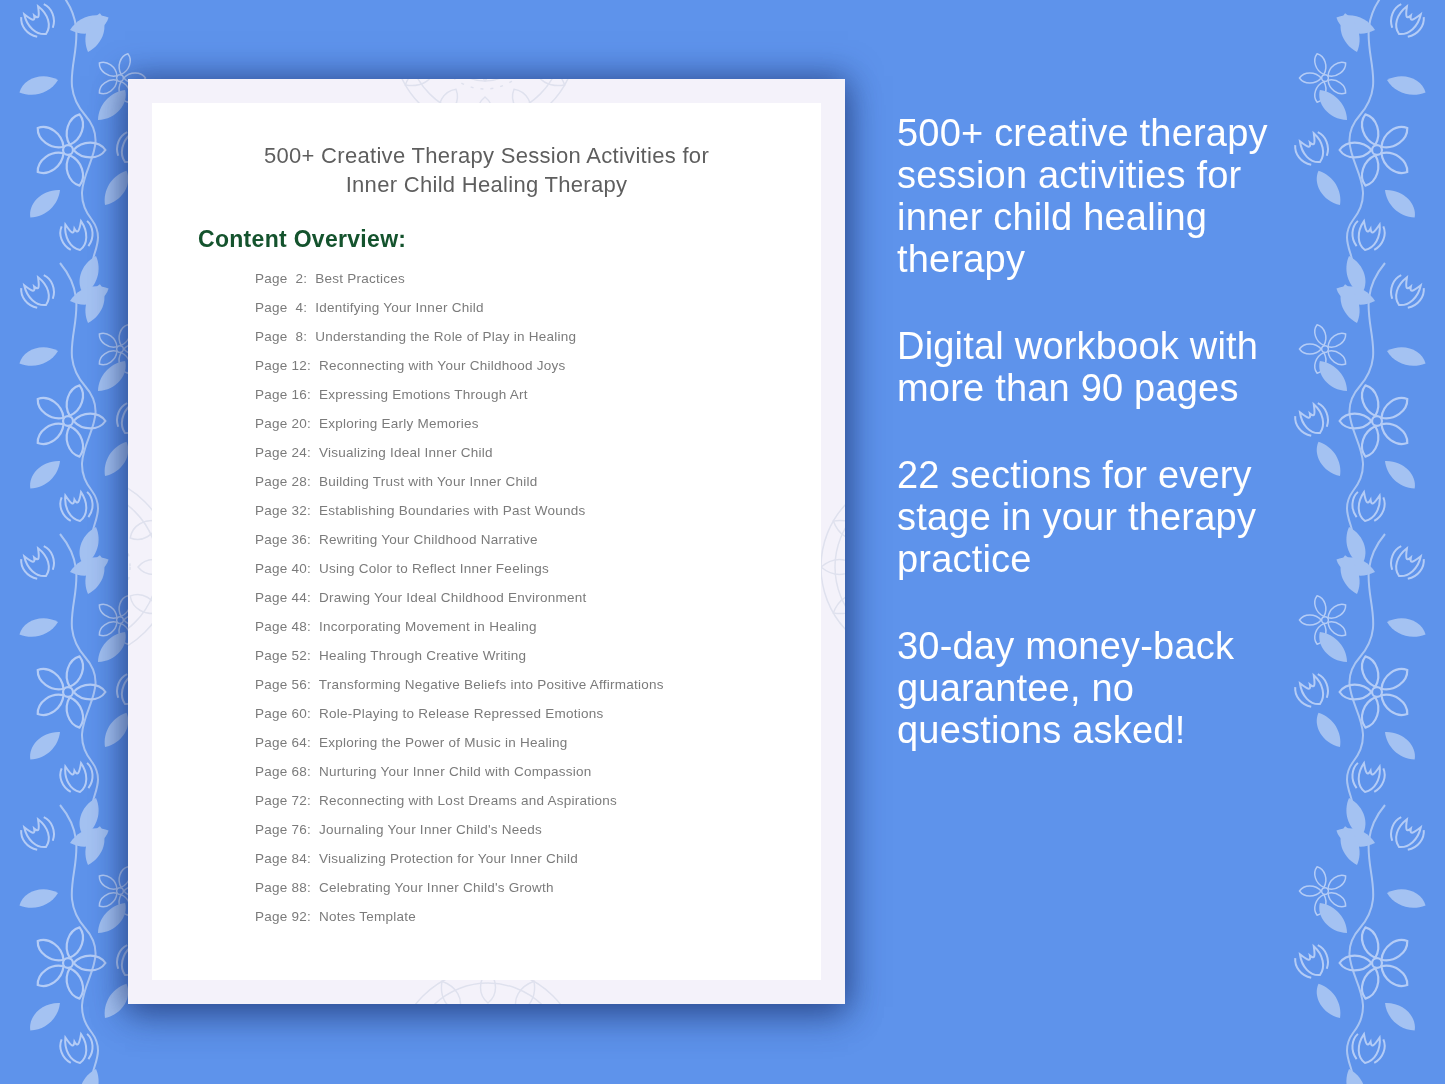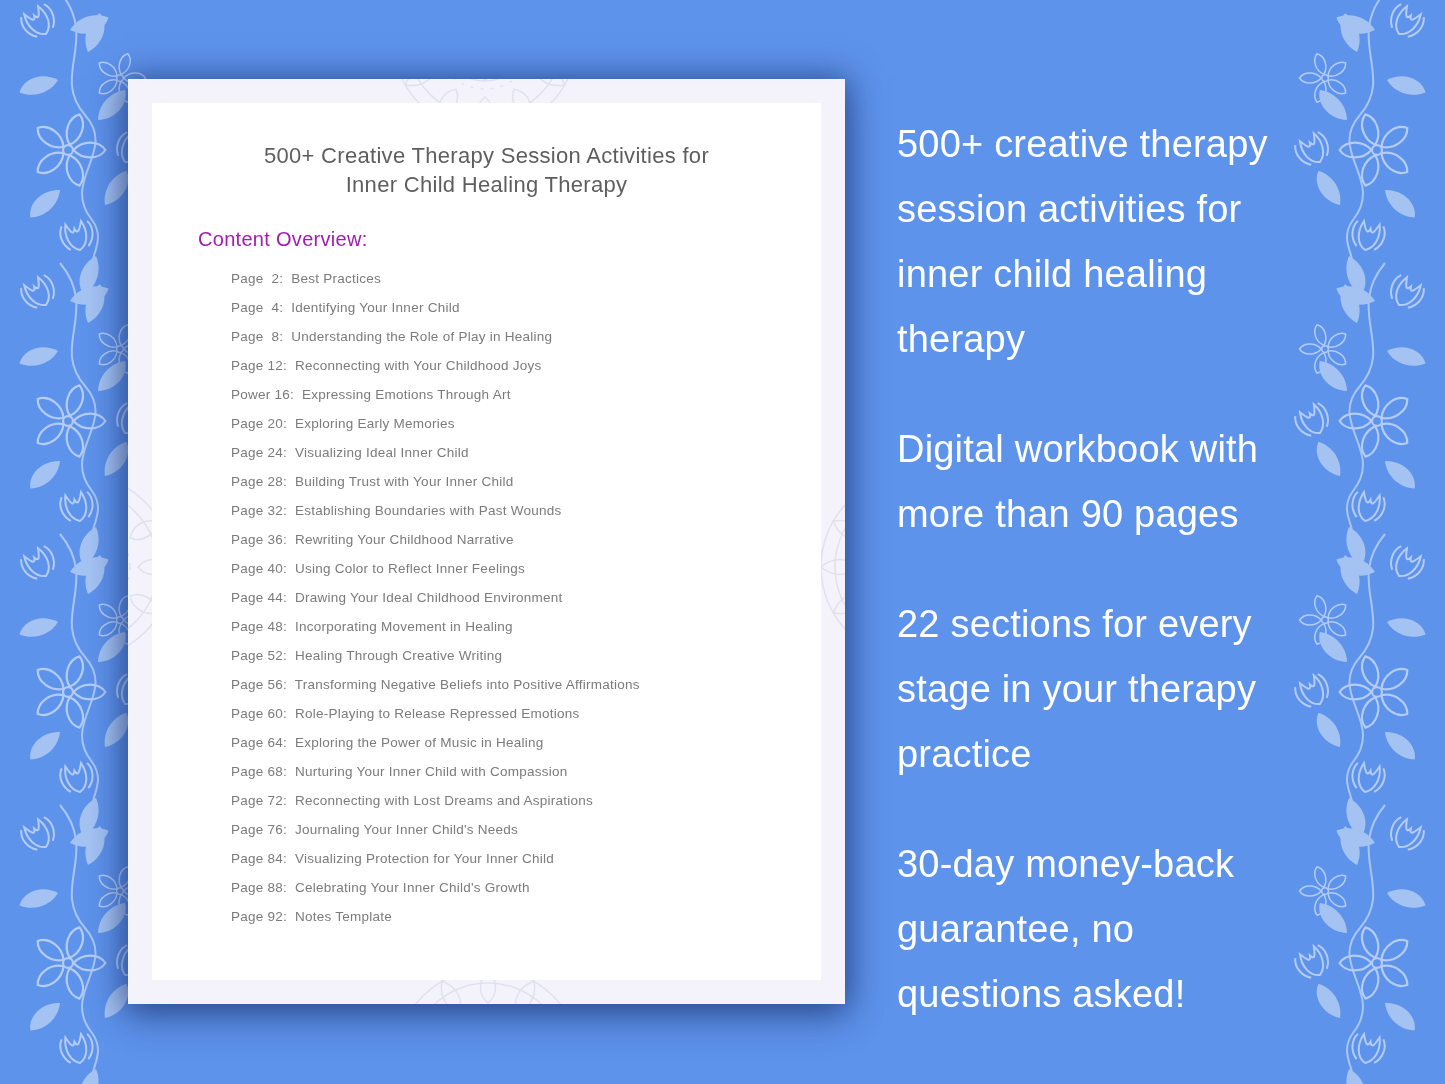--- a/index.html
+++ b/index.html
@@ -25,34 +25,34 @@
 
   .page{
     position:absolute;left:24px;top:24px;right:24px;bottom:24px;
     background:#ffffff;
   }
   .doc-title{
     margin-top:38px;text-align:center;white-space:pre-line;
     font-size:22px;line-height:29px;color:#5e5e5e;font-weight:500;letter-spacing:.3px;
   }
   .overview-label{
-    margin:28px 0 0 46px;font-size:20px;line-height:25px;color:#a21caf;letter-spacing:.3px;
+    margin:28px 0 0 46px;font-size:23px;line-height:25px;color:#14532d;letter-spacing:.3px;font-weight:bold;
   }
-  .toc{margin:12px 0 0 79px;}
+  .toc{margin:12px 0 0 103px;}
   .toc-entry{
     height:29px;line-height:29px;font-size:13.5px;color:#7b7b7b;
     white-space:pre;letter-spacing:.25px;
   }
 
   .benefits{
     position:absolute;left:897px;top:0;width:430px;padding-top:112px;
   }
   .benefit{
     margin:0 0 45px 0;white-space:pre-line;
-    font-size:38px;line-height:65px;color:#ffffff;font-weight:300;letter-spacing:.2px;
+    font-size:38px;line-height:42px;color:#ffffff;font-weight:300;letter-spacing:.2px;
   }
 </style>
 </head>
 <body>
 
 <svg width="0" height="0" style="position:absolute" aria-hidden="true">
   <defs>
     <path id="leaf" d="M0,0 C4,-14 18,-24 34,-22 C34,-8 18,4 0,0 Z" fill="#a4c2f2"></path>
     <path id="petal" d="M5,0 C13,-9 28,-9 34,0 C28,9 13,9 5,0 Z" fill="none" stroke="#b4ccf6" stroke-width="2"></path>
     <g id="flower">
@@ -144,21 +144,21 @@
 
   <div class="page">
     <div class="doc-title">500+ Creative Therapy Session Activities for
 Inner Child Healing Therapy</div>
     <div class="overview-label">Content Overview:</div>
     <div class="toc">
       <div class="toc-entry">Page  2:  Best Practices</div>
       <div class="toc-entry">Page  4:  Identifying Your Inner Child</div>
       <div class="toc-entry">Page  8:  Understanding the Role of Play in Healing</div>
       <div class="toc-entry">Page 12:  Reconnecting with Your Childhood Joys</div>
-      <div class="toc-entry">Power 16:  Expressing Emotions Through Art</div>
+      <div class="toc-entry">Page 16:  Expressing Emotions Through Art</div>
       <div class="toc-entry">Page 20:  Exploring Early Memories</div>
       <div class="toc-entry">Page 24:  Visualizing Ideal Inner Child</div>
       <div class="toc-entry">Page 28:  Building Trust with Your Inner Child</div>
       <div class="toc-entry">Page 32:  Establishing Boundaries with Past Wounds</div>
       <div class="toc-entry">Page 36:  Rewriting Your Childhood Narrative</div>
       <div class="toc-entry">Page 40:  Using Color to Reflect Inner Feelings</div>
       <div class="toc-entry">Page 44:  Drawing Your Ideal Childhood Environment</div>
       <div class="toc-entry">Page 48:  Incorporating Movement in Healing</div>
       <div class="toc-entry">Page 52:  Healing Through Creative Writing</div>
       <div class="toc-entry">Page 56:  Transforming Negative Beliefs into Positive Affirmations</div>

